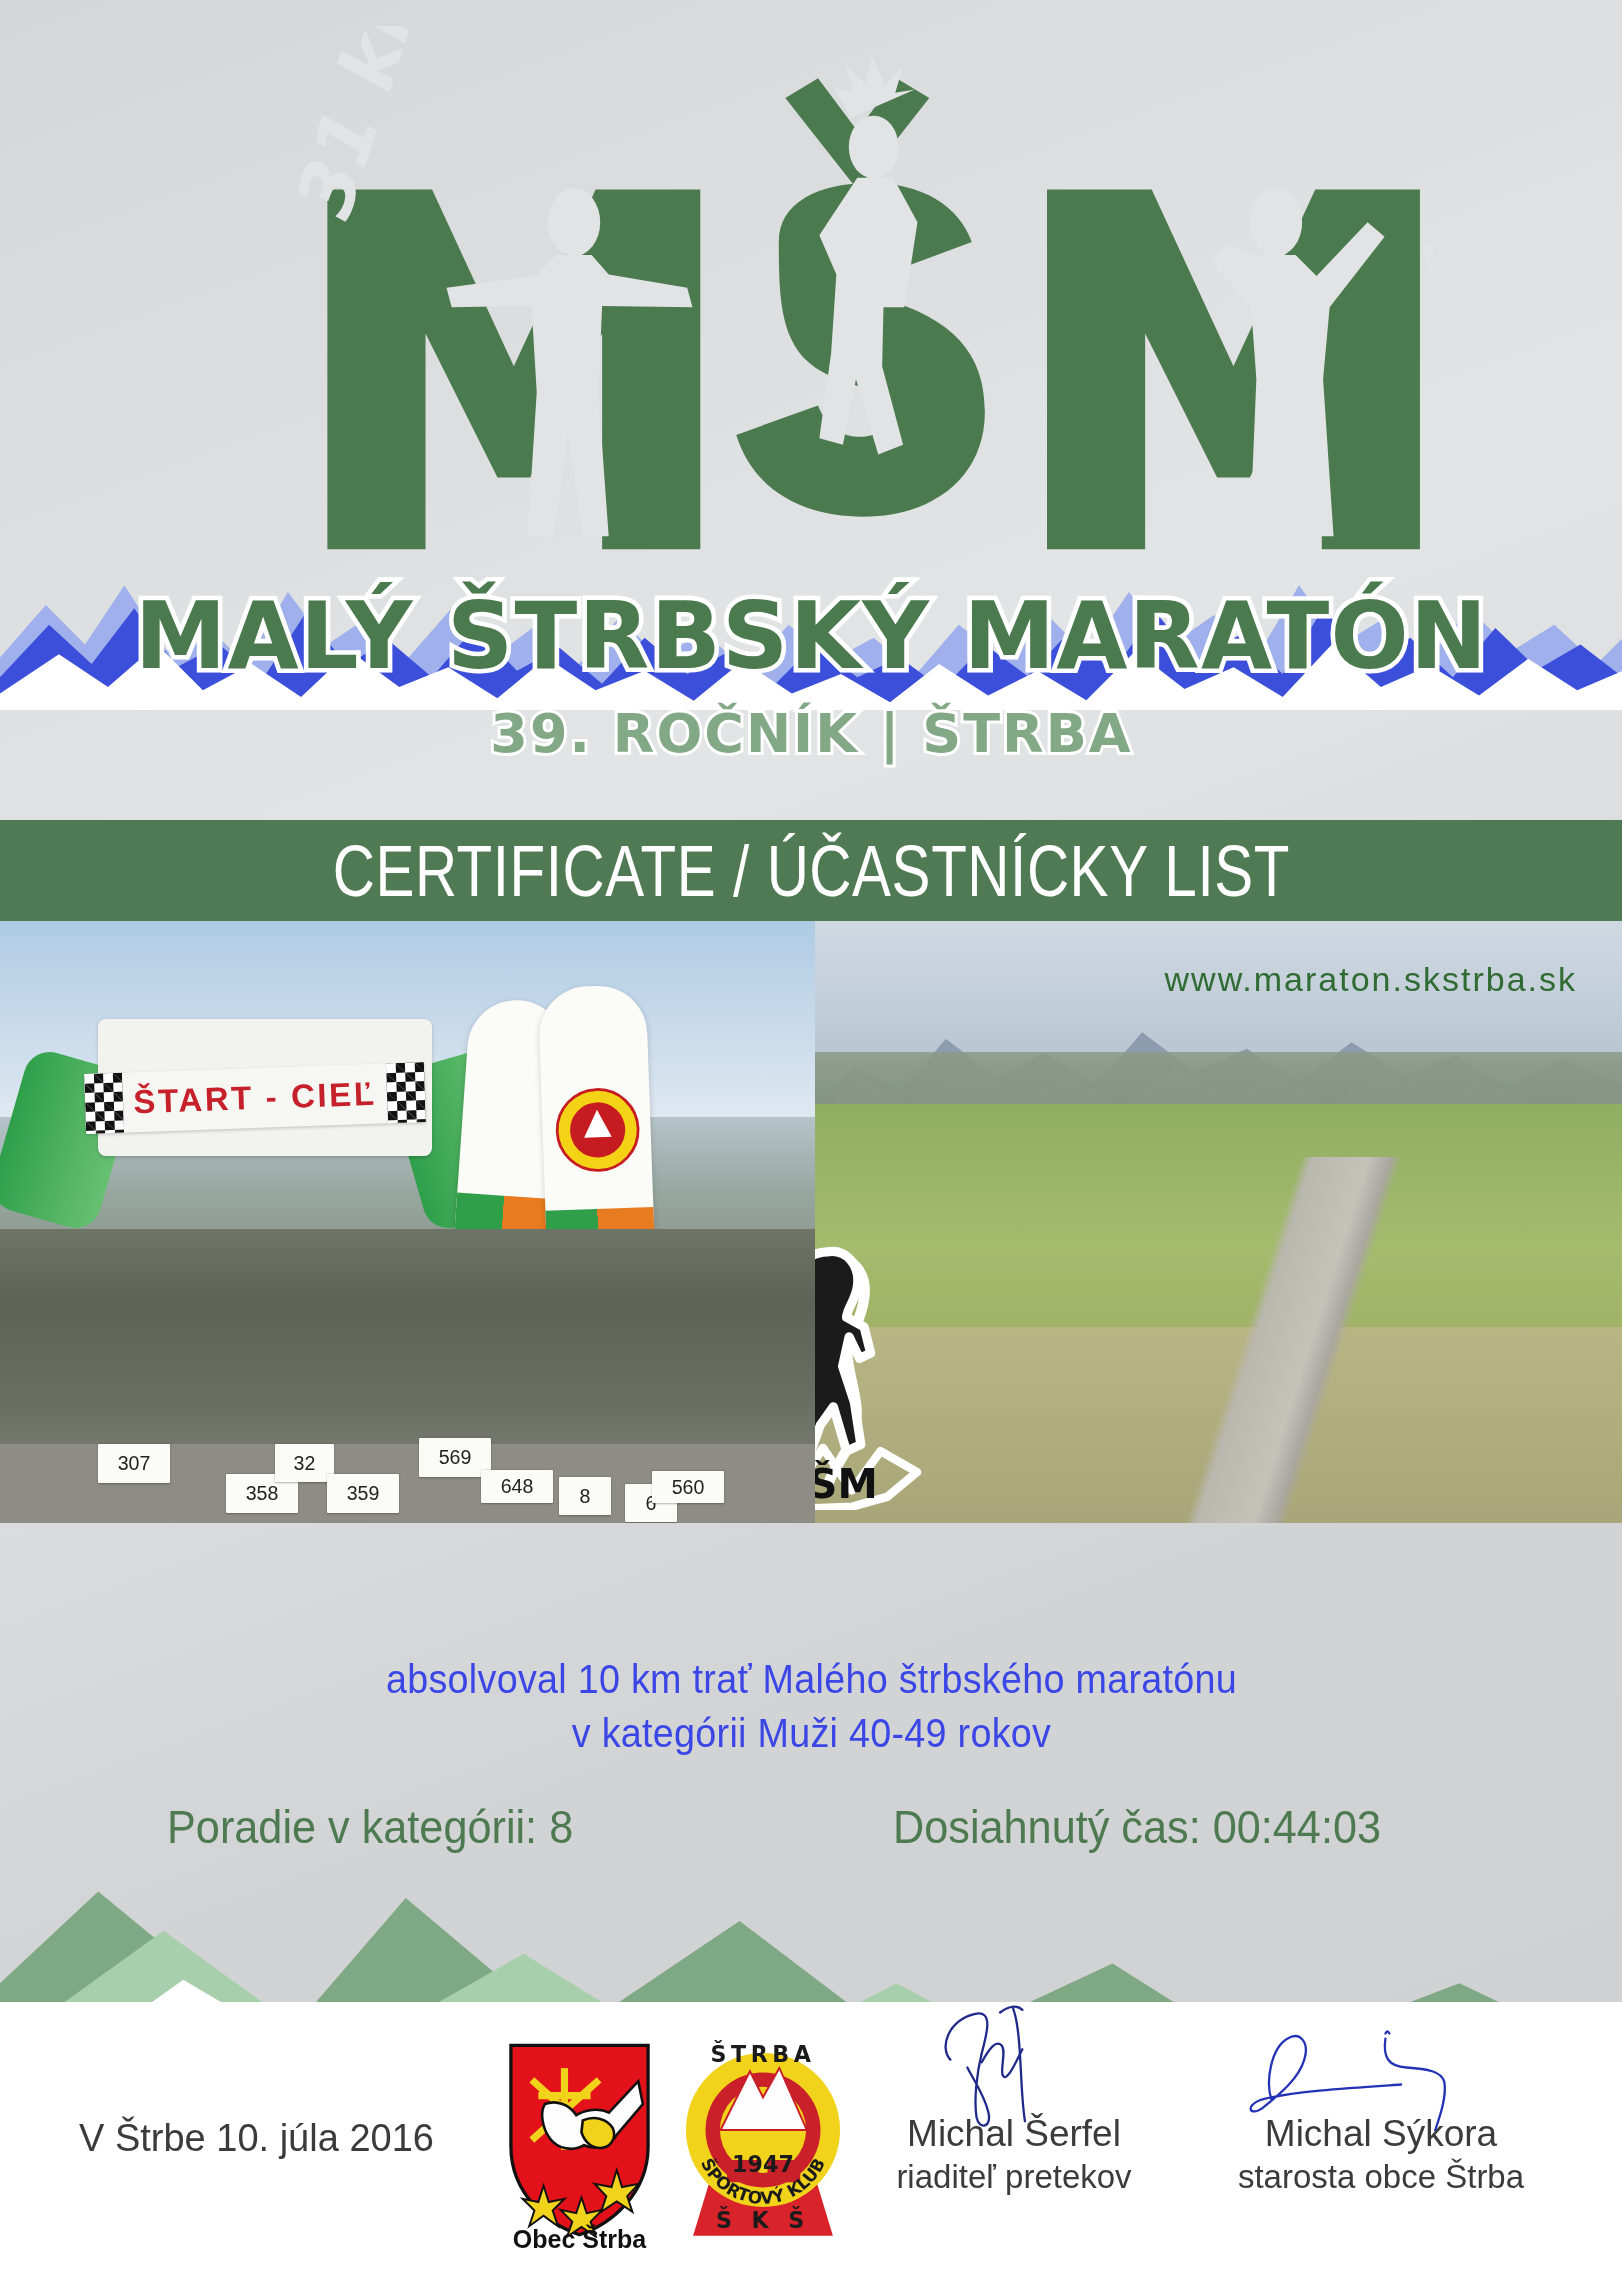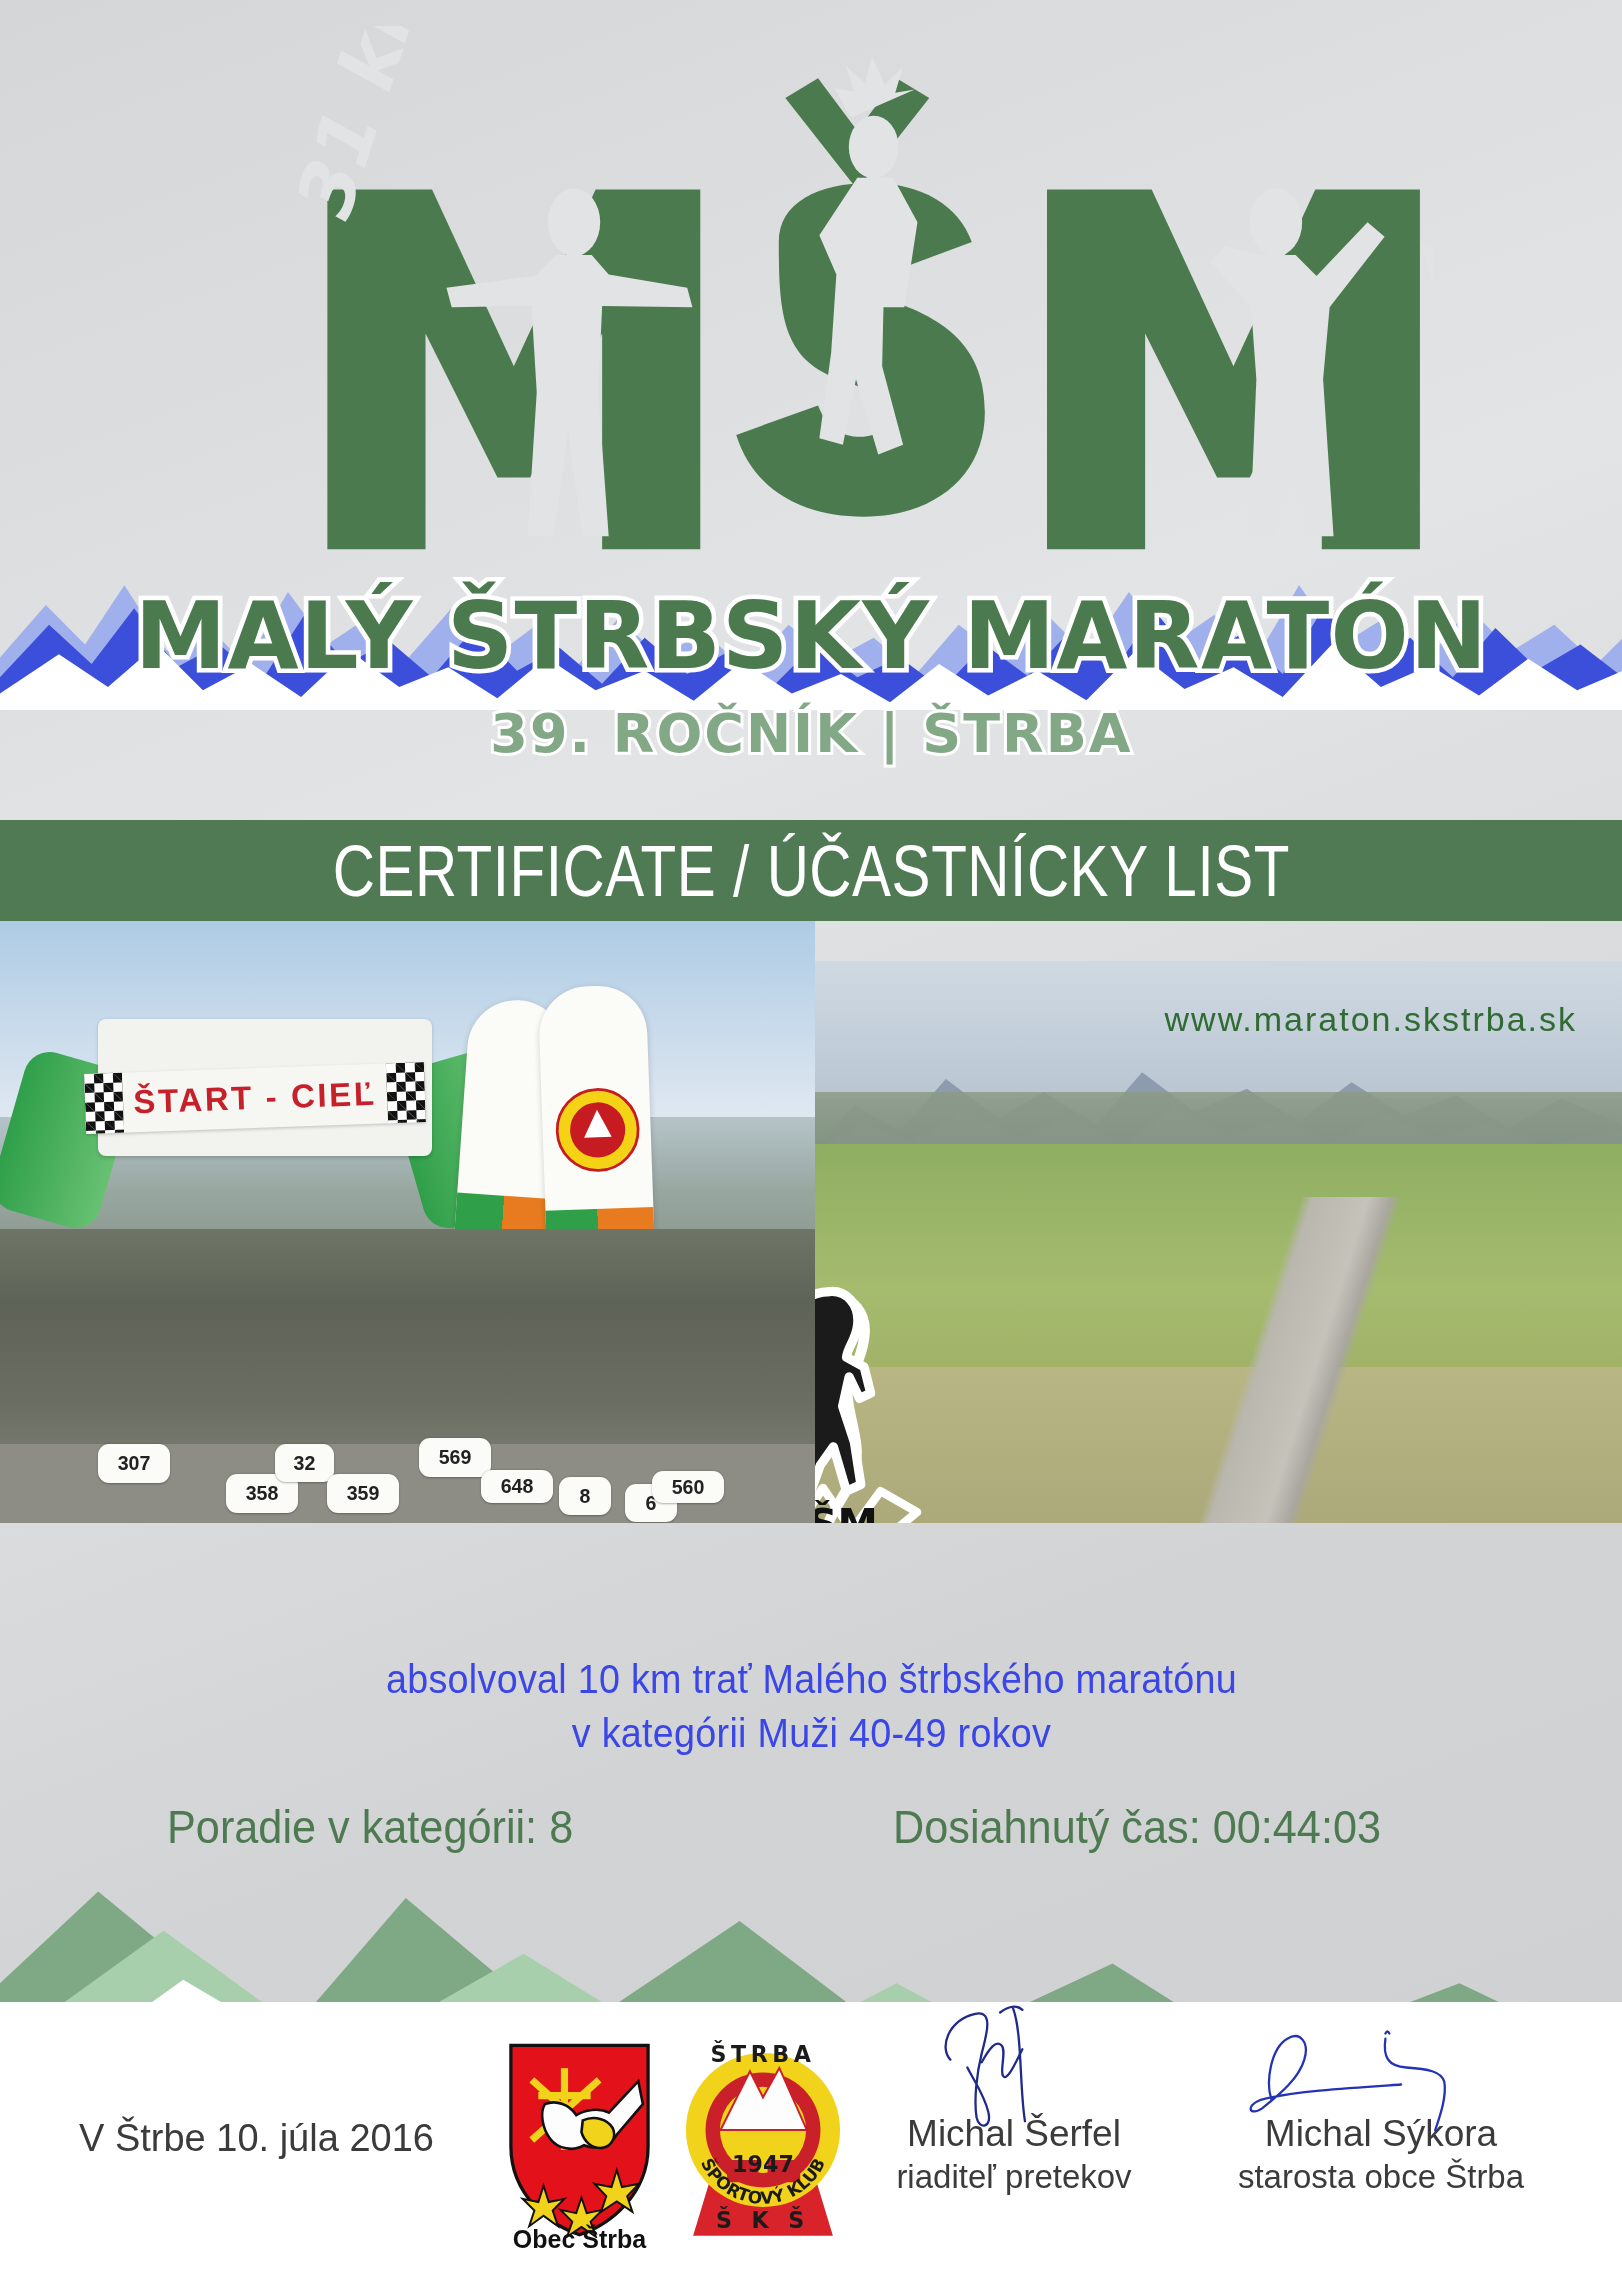--- a/index.html
+++ b/index.html
@@ -67,21 +67,21 @@
   }
 
   
   .photo-band{
     position:absolute;left:0;top:921px;width:1623px;height:602px;
     display:flex;overflow:hidden;
   }
   .photo-left{position:relative;width:815px;height:602px;overflow:hidden;
     background:linear-gradient(#b9cfe0 0%,#cfdceb 22%,#97a7a0 45%,#7d7f74 70%,#8b8b83 100%);}
   .photo-right{position:relative;width:808px;height:602px;overflow:hidden;
-    background:linear-gradient(#c6d3dd 0%,#b8c6d4 18%,#8fa5a6 30%,#7f9a63 46%,#93ab63 62%,#b3b483 82%,#a9a87d 100%);margin-top:40px;}
+    background:linear-gradient(#c6d3dd 0%,#b8c6d4 18%,#8fa5a6 30%,#7f9a63 46%,#93ab63 62%,#b3b483 82%,#a9a87d 100%);}
 
   
   .sky-l{position:absolute;left:0;top:0;width:100%;height:196px;
     background:linear-gradient(#aecbe4,#dfe8f1);}
   .arch{position:absolute;left:13px;top:98px;width:497px;height:190px;}
   .arch-top{position:absolute;left:85px;top:0;width:334px;height:137px;background:#f2f2ee;
     border-radius:7.9px;box-shadow:0 1.3px 3.9px rgba(0,0,0,.18);}
   .arch-leg{position:absolute;width:111px;height:164px;background:linear-gradient(90deg,#2f9f4a,#68c173);border-radius:26px;}
   .arch-leg.l{left:-6.5px;top:39px;transform:rotate(16deg);}
   .arch-leg.r{left:393px;top:39px;transform:rotate(-16deg);}
@@ -103,23 +103,23 @@
   .flag-teardrop{position:absolute;width:98px;height:281px;background:#fbfbf8;
     border-radius:49px 49px 36px 36px;box-shadow:0 2px 6.5px rgba(0,0,0,.18);}
   .flag-teardrop.one{left:461px;top:79px;transform:rotate(4deg);}
   .flag-teardrop.two{left:543px;top:65px;transform:rotate(-2deg);width:108px;height:308px;}
   .flag-strip{position:absolute;left:0;bottom:0;width:100%;height:85px;
     background:linear-gradient(90deg,#2f9f4a 0%,#2f9f4a 48%,#e87b20 48%,#e87b20 100%);
     border-radius:0 0 36px 36px;}
   .crowd{position:absolute;left:0;bottom:0;width:100%;height:294px;
     background:linear-gradient(#6f7566 0%,#5d6356 25%,#6b6f63 60%,#88887c 100%);}
   .road-l{position:absolute;left:0;bottom:0;width:100%;height:79px;background:#8d8d85;}
-  .bib{position:absolute;background:#fbfbf8;color:#222;font-weight:bold;
+  .bib{position:absolute;background:#fbfbf8;color:#222;font-weight:normal;
     font-size:19.6px;display:flex;align-items:center;justify-content:center;
-    border-radius:11px;box-shadow:0 0.7px 2px rgba(0,0,0,.3);}
+    border-radius:1px;box-shadow:0 0.7px 2px rgba(0,0,0,.3);}
 
   
   .sky-r{position:absolute;left:0;top:0;width:100%;height:137px;
     background:linear-gradient(#cfd9e2,#b9c6d2);}
   .tatras{position:absolute;left:0;top:72px;width:100%;height:118px;}
   .field{position:absolute;left:0;top:183px;width:100%;height:262px;
     background:linear-gradient(#8fae62,#a5bb6e 55%,#9fae64);}
   .field2{position:absolute;left:0;top:406px;width:100%;height:196px;
     background:linear-gradient(#b9b684,#a8a678);}
   .village{position:absolute;left:0;top:131px;width:100%;height:72px;

